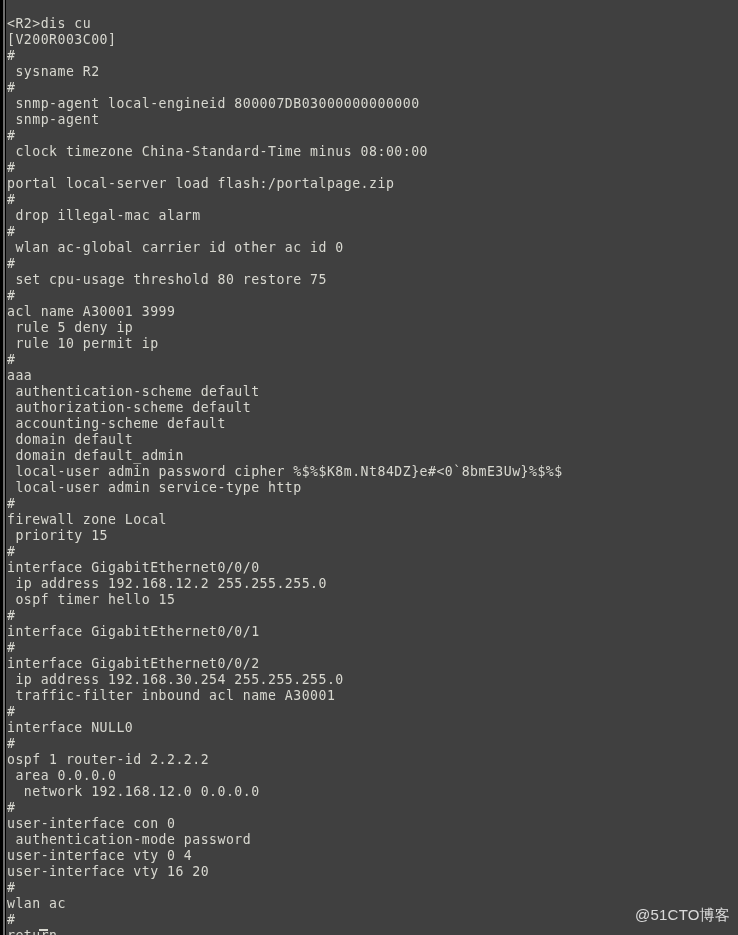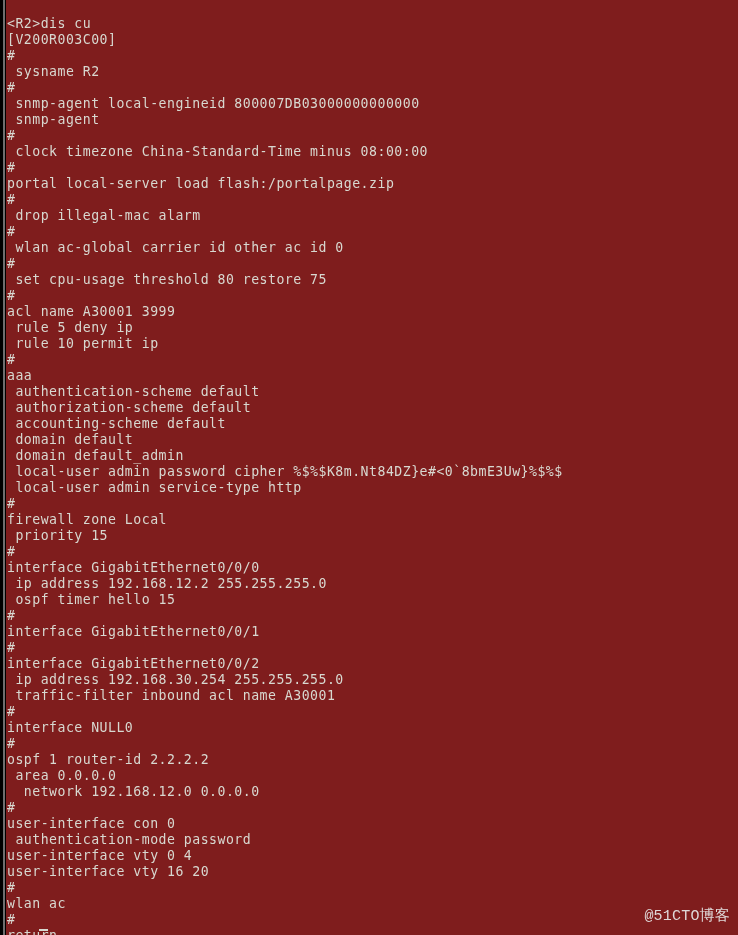--- a/index.html
+++ b/index.html
@@ -11,21 +11,21 @@
     width: 738px;
     height: 935px;
     overflow: hidden;
     font-family: "DejaVu Sans Mono", "Liberation Mono", monospace;
   }
 
   #terminal {
     position: relative;
     width: 738px;
     height: 935px;
-    background: #7f1d1d;
+    background: #404040;
     box-sizing: border-box;
   }
 
   
   #left-gutter {
     position: absolute;
     left: 0;
     top: 0;
     width: 6px;
     height: 935px;
@@ -64,21 +64,21 @@
     top: 929px;
     width: 9px;
     height: 2px;
     background: #d8d8d0;
   }
 
   #watermark {
     position: absolute;
     right: 8px;
     bottom: 10px;
-    font-family: Liberation Mono, monospace;
+    font-family: Liberation Sans, sans-serif;
     font-size: 15px;
     color: #e8e8e8;
     opacity: 0.92;
     letter-spacing: 0.2px;
     white-space: pre;
   }
 </style>
 </head>
 <body>
 

